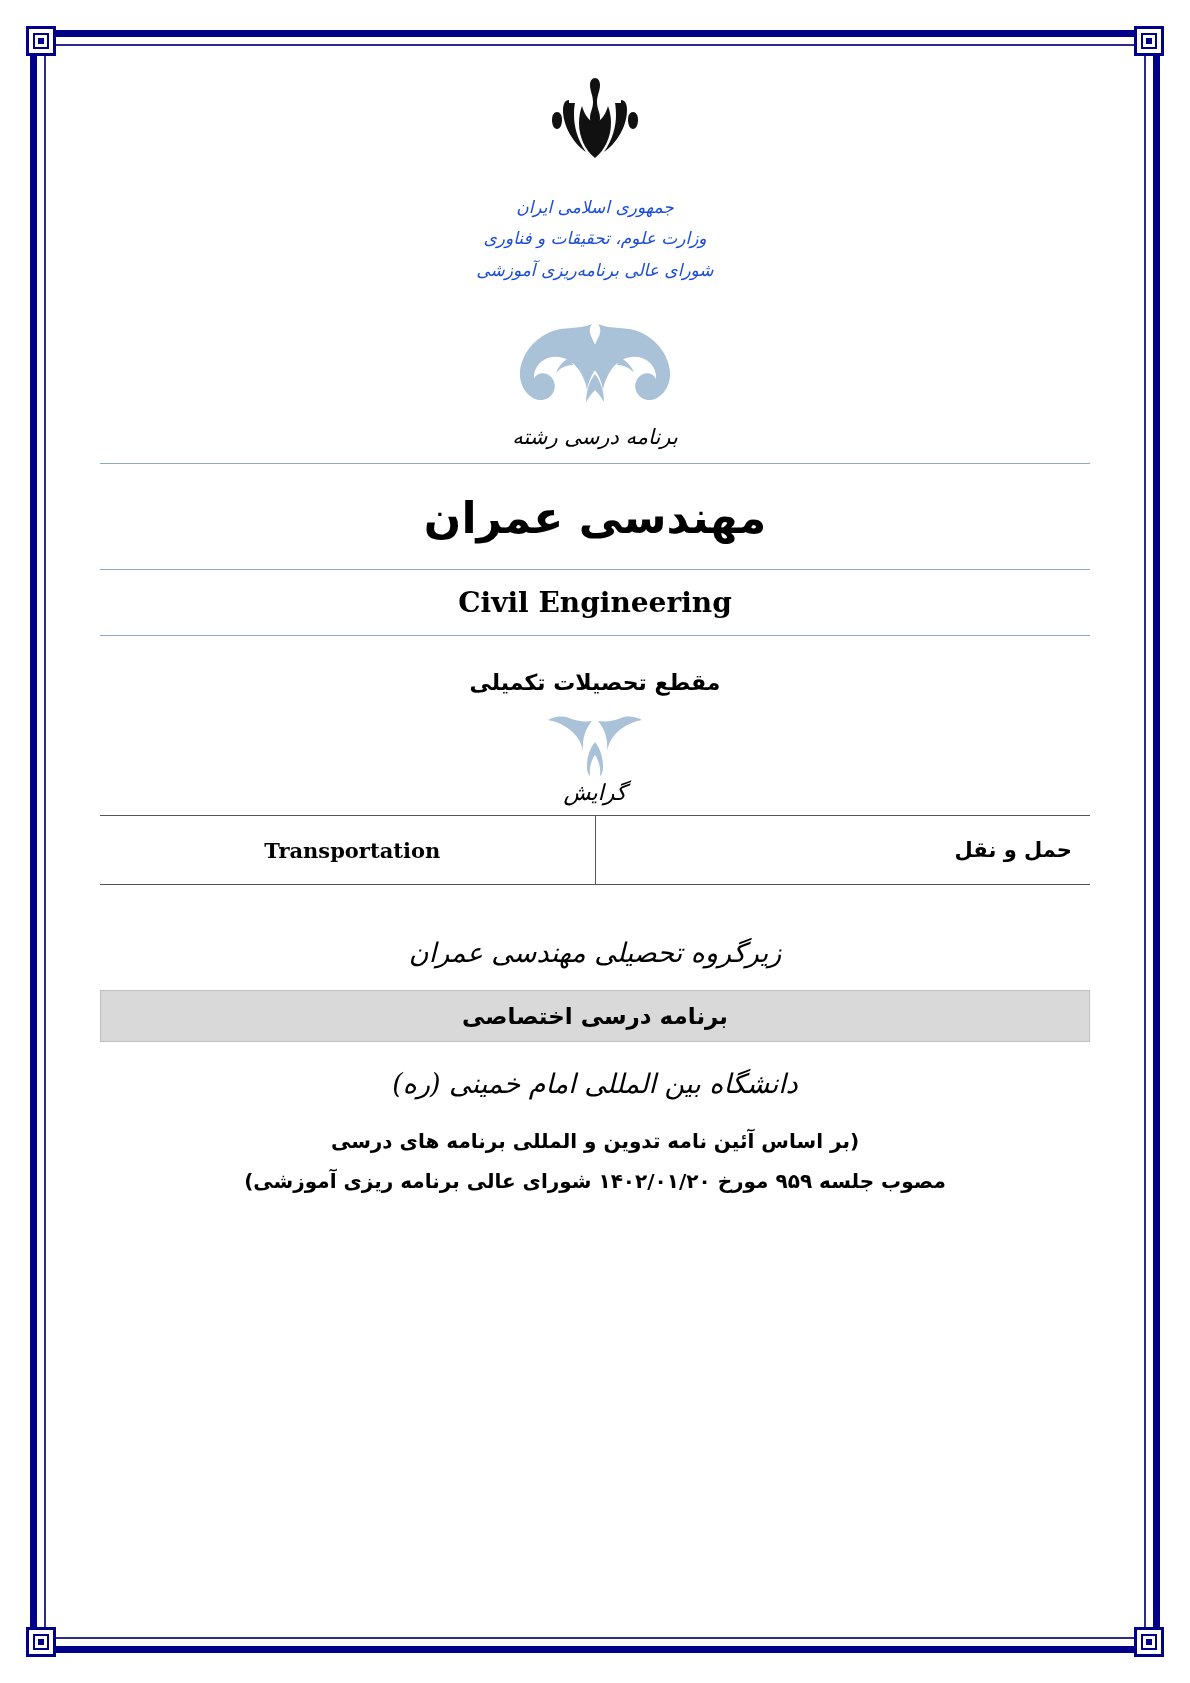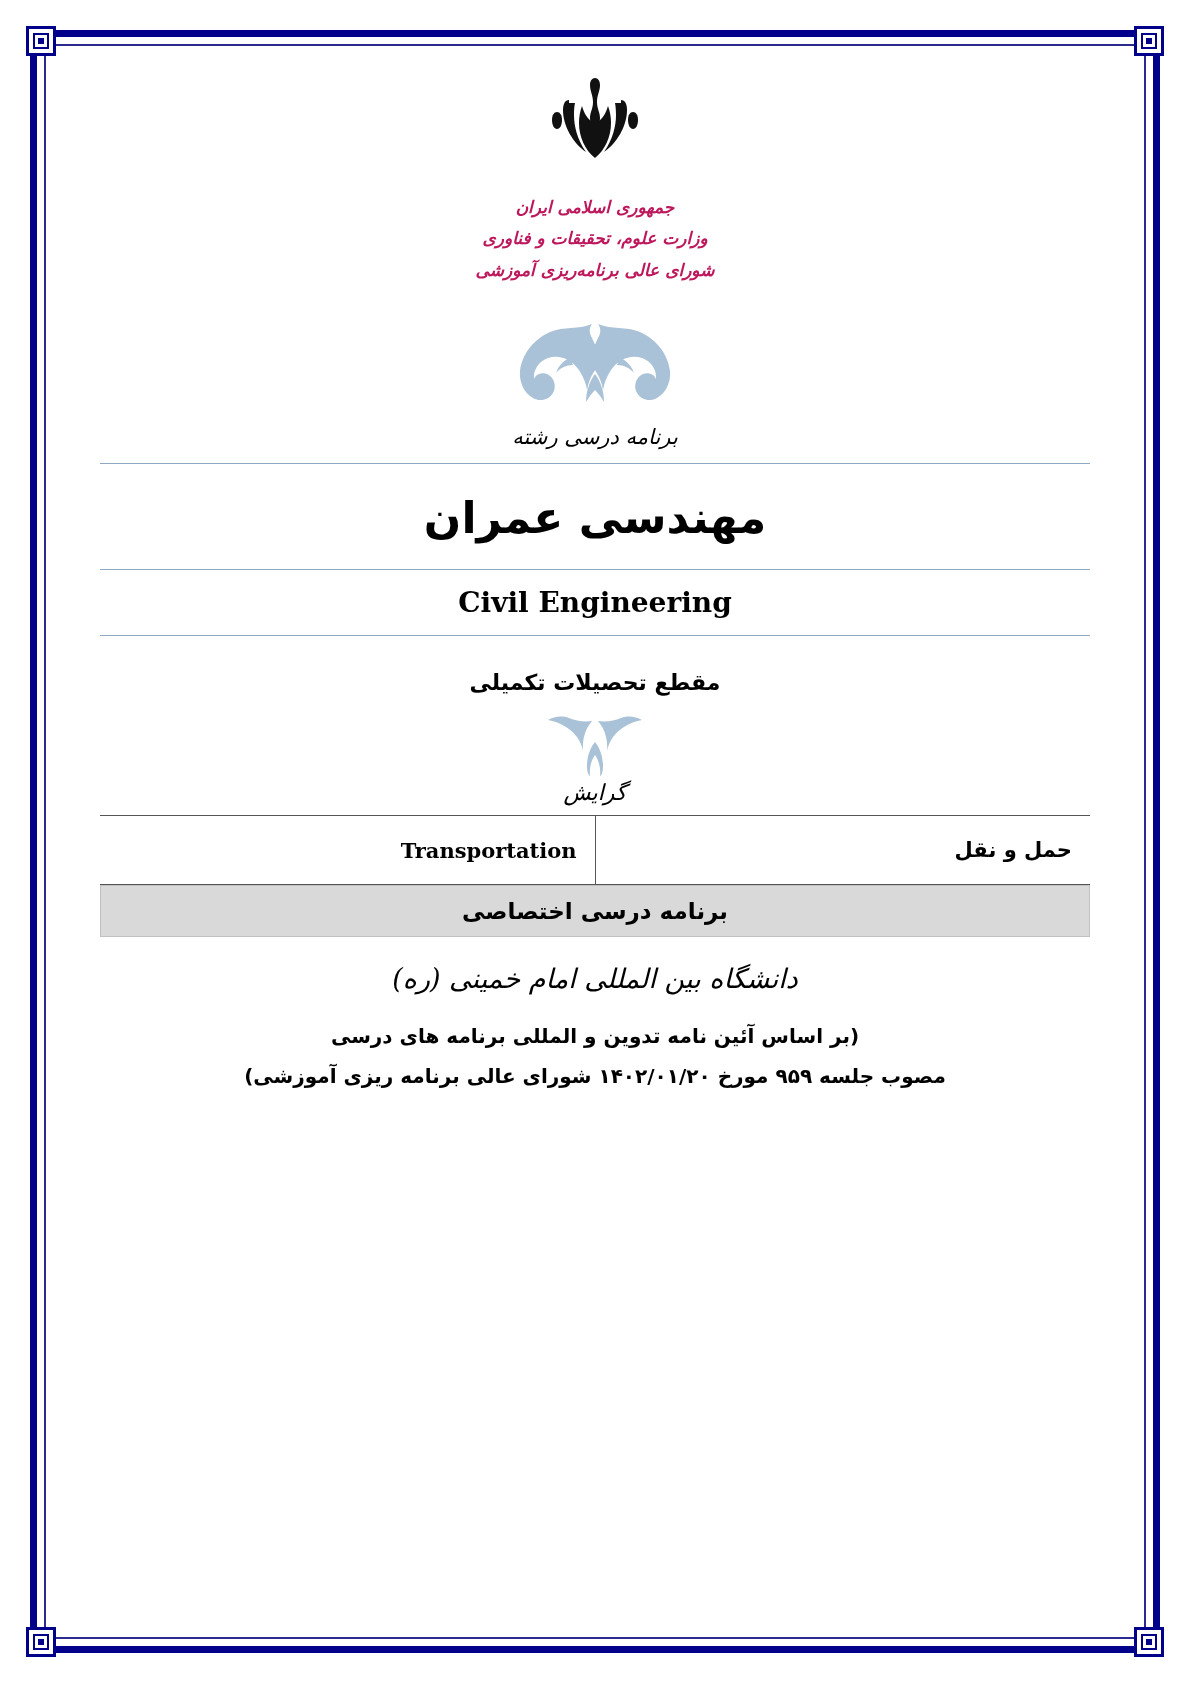--- a/index.html
+++ b/index.html
@@ -69,22 +69,21 @@
 
   .emblem {
     margin: 0 auto 14px auto;
     width: 120px;
     height: 108px;
   }
 
   .ministry-lines {
     line-height: 1.85;
     font-family: "DejaVu Serif", "Liberation Serif", serif;
-    color: #be185d;
-    font-weight: bold;
+    color: #1d4ed8;
   }
   .ministry-lines div {
     font-size: 17px;
     letter-spacing: 0px;
     font-style: italic;
   }
 
   .ornament {
     margin: 26px auto 8px auto;
     width: 230px;
@@ -160,21 +159,21 @@
   .branch-en {
     width: 50%;
     text-align: right;
     direction: ltr;
     font-family: "DejaVu Serif", "Liberation Serif", serif;
     font-weight: normal;
     font-size: 23px;
     padding-right: 0;
     padding-left: 18px;
   }
-  .branch-en span { display: block; text-align: right; padding-left: 10px; }
+  .branch-en span { display: block; text-align: center; padding-left: 10px; }
 
   .subgroup {
     font-family: "DejaVu Serif", "Liberation Serif", serif;
     font-style: italic;
     font-size: 27px;
     margin-top: 52px;
     margin-bottom: 22px;
   }
 
   .banner {
@@ -291,20 +290,21 @@
     <tbody>
         <tr>
       <td class="branch-fa">حمل و نقل</td>
       <td class="branch-en">
         <span>Transportation</span>
       </td>
     </tr>
   </tbody>
     </table>
 
+  <div class="subgroup">زیرگروه تحصیلی مهندسی عمران</div>
 
   <div class="banner">برنامه درسی اختصاصی</div>
 
   <div class="university">دانشگاه بین المللی امام خمینی (ره)</div>
 
   <div class="approval">
     <div>(بر اساس آئین نامه تدوین و المللی برنامه های درسی</div>
     <div>مصوب جلسه ۹۵۹ مورخ ۱۴۰۲/۰۱/۲۰ شورای عالی برنامه ریزی آموزشی)</div>
   </div>
 

